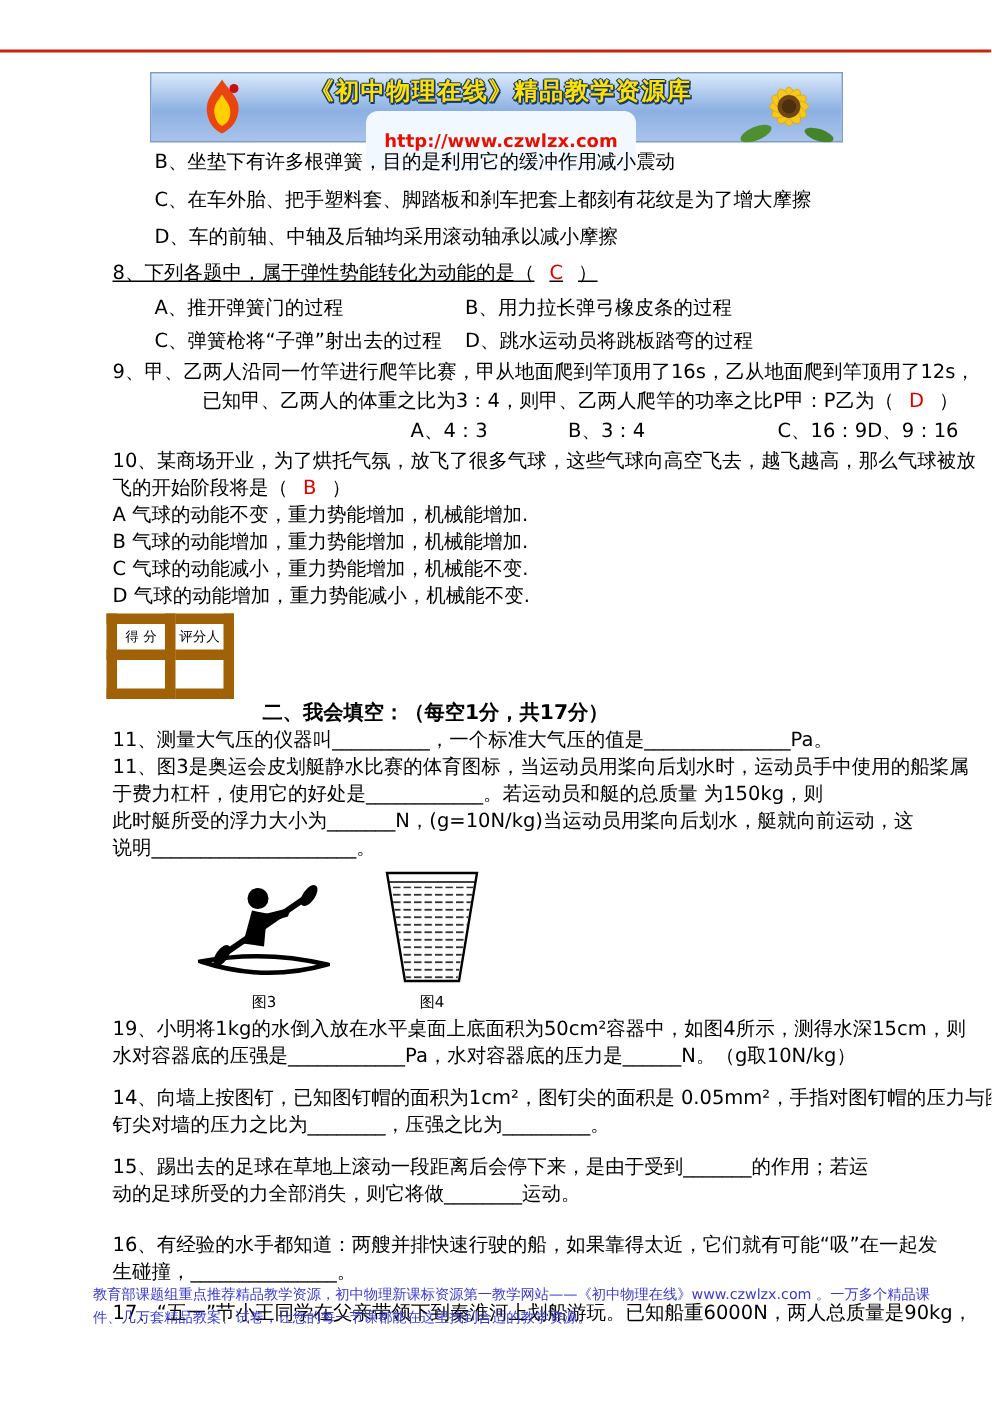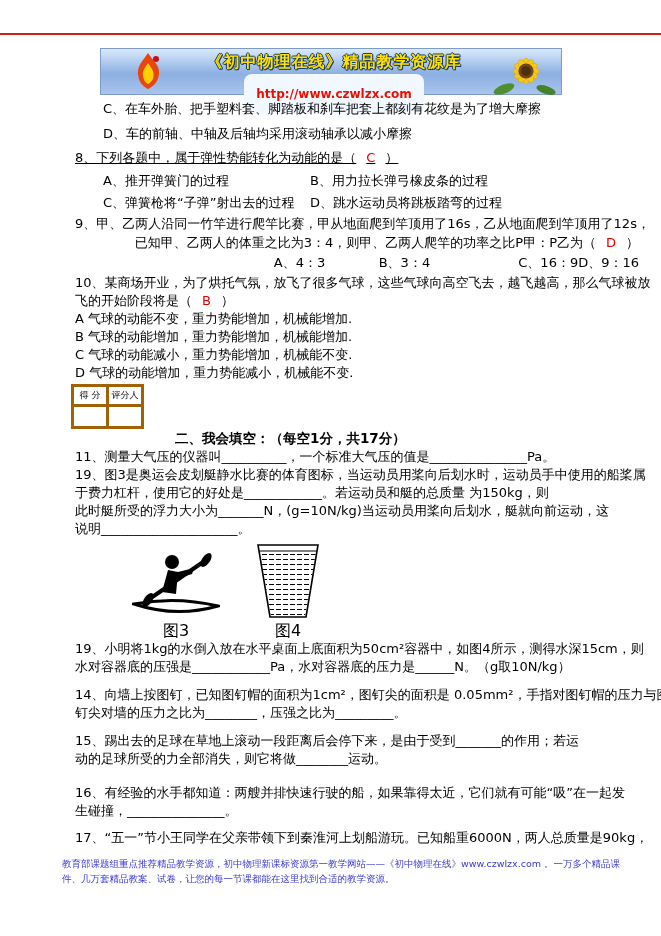--- a/index.html
+++ b/index.html
@@ -40,30 +40,30 @@
   .ind28 { padding-left:28px; }
   .ind20 { padding-left:20px;text-align:right; }
   .mt2 { margin-top:2px; } .mt9 { margin-top:9px; }
   .mt10 { margin-top:10px; } .mt16 { margin-top:16px; }
   .ans { color:#e00000; padding:0 10px; }
   .q8opts { display:grid; grid-template-columns:207px 1fr; margin-left:28px; line-height:22px; }
   .q9opts span { display:inline-block; }
   .q9a { width:130px; } .q9b { width:105px; } .q9c { width:148px; }
 
   .score-table { border-collapse:collapse; margin:2px 0 0 -4px; }
-  .score-table td { border:3px solid #a16207; width:32px; padding:0; font-size:9px; text-align:center; height:17px; }
+  .score-table td { border:7px solid #a16207; width:32px; padding:0; font-size:9px; text-align:center; height:17px; }
   .score-table tr.empty td { height:19px; }
 
   .sec-title { font-weight:bold; font-size:13.5px; line-height:18px; margin-left:100px; white-space:nowrap; }
 
   .figures { display:flex; align-items:flex-end; margin-top:4px; }
   .figbox { text-align:center; }
   .figbox.f3 { margin-left:55px; width:92px; }
   .figbox.f4 { margin-left:32px; width:68px; }
-  .fig-label { font-size:16px; line-height:14px; margin-top:1px;text-align:center; }
+  .fig-label { font-size:10px; line-height:14px; margin-top:1px;text-align:center; }
 
   
   .footer {
     position:absolute; top:856px; left:62px; width:560px;
     font-size:9.5px; line-height:15px; color:#3a3ad0;
   }
 </style>
 </head>
 <body>
 
@@ -94,20 +94,21 @@
           <ellipse rx="4.6" ry="13" transform="rotate(150)"></ellipse>
         </g>
         <circle r="7.6" fill="#6f4616"></circle>
         <circle r="4.8" fill="#4c2f0c"></circle>
       </g>
     </svg>
   </div>
 
   <div class="content">
 
+    <div class="ln26 ind28">B、坐垫下有许多根弹簧，目的是利用它的缓冲作用减小震动</div>
     <div class="ln26 ind28">C、在车外胎、把手塑料套、脚踏板和刹车把套上都刻有花纹是为了增大摩擦</div>
     <div class="ln26 ind28">D、车的前轴、中轴及后轴均采用滚动轴承以减小摩擦</div>
 
     <div class="ln24">
       <span>8、下列各题中，属于弹性势能转化为动能的是（</span><span class="ans">C</span><span>）</span>
     </div>
     <div class="q8opts">
       <span>A、推开弹簧门的过程</span>
       <span>B、用力拉长弹弓橡皮条的过程</span>
       <span>C、弹簧枪将“子弹”射出去的过程</span>
@@ -141,21 +142,21 @@
           <td></td>
           <td></td>
         </tr>
       </tbody>
     </table>
 
     <div class="sec-title">二、我会填空：（每空1分，共17分）</div>
 
     <div class="ln19">11、测量大气压的仪器叫__________，一个标准大气压的值是_______________Pa。</div>
 
-    <div class="ln18">19、图3是奥运会皮划艇静水比赛的体育图标，当运动员用桨向后划水时，运动员手中使用的船桨属</div>
+    <div class="ln18">11、图3是奥运会皮划艇静水比赛的体育图标，当运动员用桨向后划水时，运动员手中使用的船桨属</div>
     <div class="ln18">于费力杠杆，使用它的好处是____________。若运动员和艇的总质量 为150kg，则</div>
     <div class="ln18">此时艇所受的浮力大小为_______N，(g=10N/kg)当运动员用桨向后划水，艇就向前运动，这</div>
     <div class="ln18">说明_____________________。</div>
 
     <div class="figures">
       <div class="figbox f3">
         <svg width="88" height="70" viewBox="0 0 88 70">
           <line x1="16" y1="50" x2="74" y2="10" stroke="#000" stroke-width="4"></line>
           <ellipse cx="16" cy="50" rx="4" ry="8" transform="rotate(35 16 50)" fill="#000"></ellipse>
           <ellipse cx="74" cy="10" rx="4" ry="8" transform="rotate(35 74 10)" fill="#000"></ellipse>

